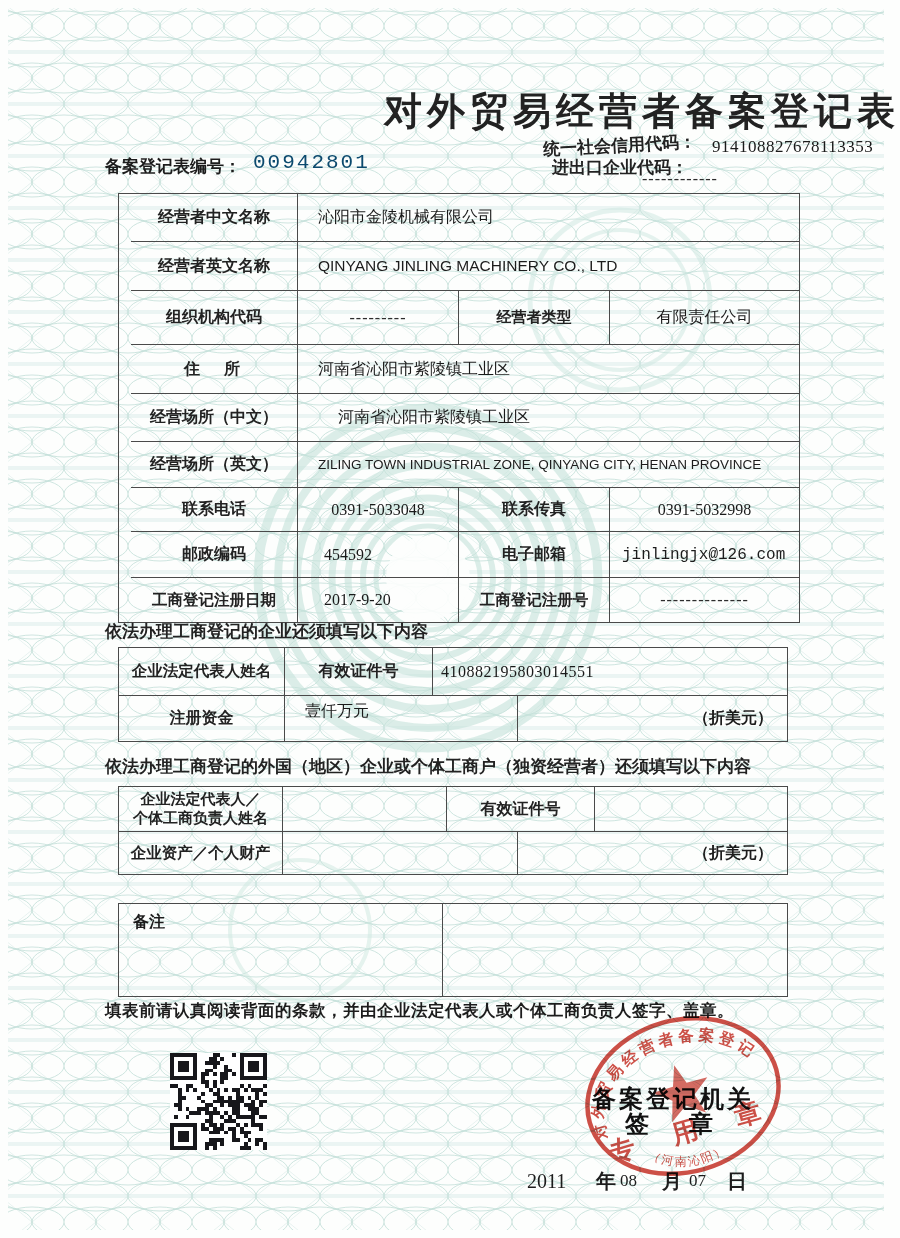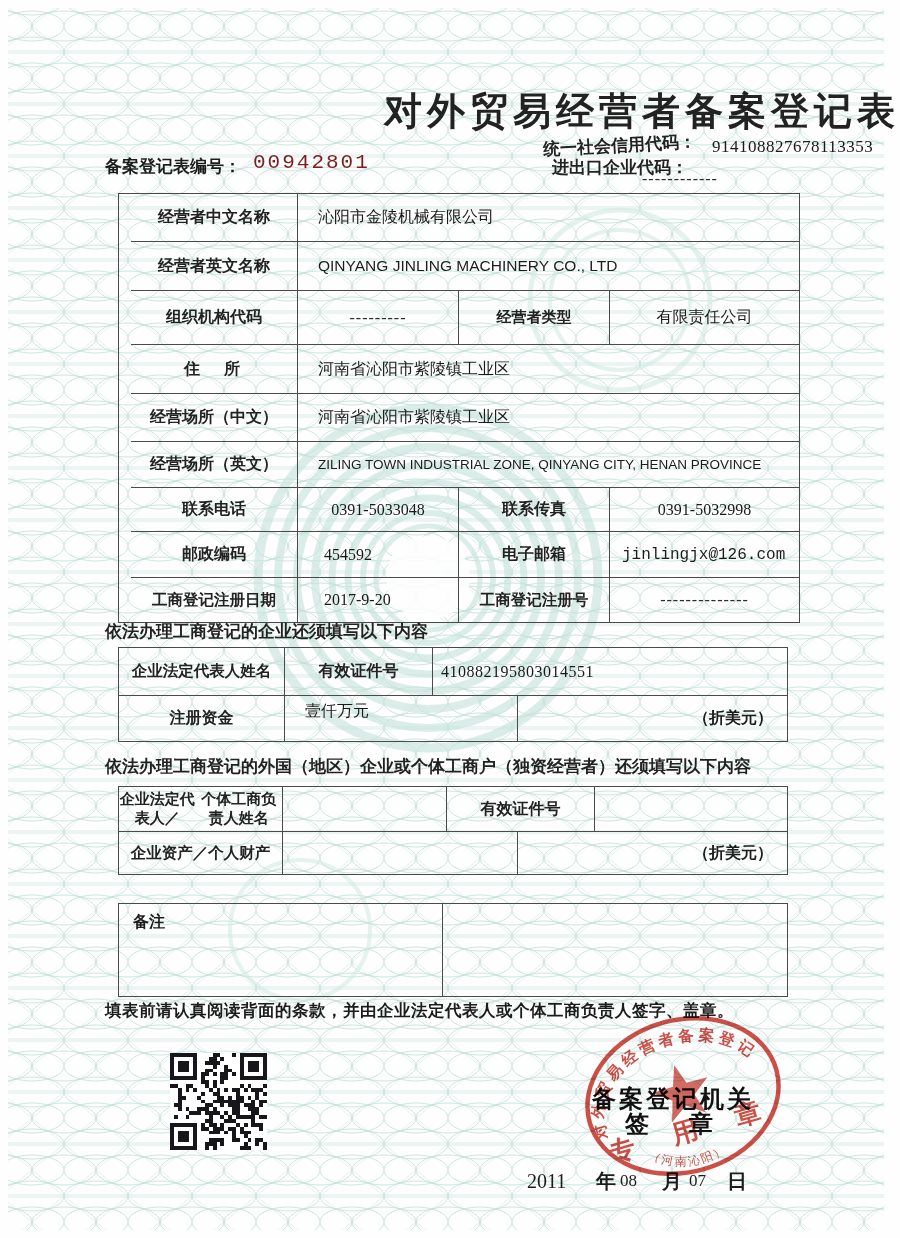--- a/index.html
+++ b/index.html
@@ -21,21 +21,21 @@
   .tr{display:flex;border-bottom:1px solid #4a4a4a;}
   .tr:last-child{border-bottom:none;}
   .c{display:flex;align-items:center;border-right:1px solid #4a4a4a;box-sizing:border-box;
      font-size:16px;overflow:hidden;}
   .c:last-child{border-right:none;}
   .c.lab{justify-content:center;text-align:center;}
   .c.val{padding-left:20px;}
   .c.ctr{justify-content:center;padding-left:0;}
   .c.usd{justify-content:flex-end;padding-right:14px;font-weight:bold;}
   .c.grow{flex:1;}
-  .two-line{display:flex;flex-direction:row;align-items:center;justify-content:center;line-height:1.25;}
+  .two-line{display:flex;flex-direction:column;align-items:center;justify-content:center;line-height:1.25;}
 
   .section-head{left:105px;font-size:17px;font-weight:bold;color:#222;z-index:1;}
 
   .dash{font-family:"Liberation Serif",serif;letter-spacing:1px;color:#2d2d2d;}
 
   .remarks-box{position:absolute;left:118px;top:903px;width:668px;height:92px;
                border:1.5px solid #4a4a4a;display:flex;z-index:1;}
   .remarks-cell{flex:0 0 324px;border-right:1px solid #4a4a4a;padding:8px 0 0 14px;
                 font-size:16px;font-weight:bold;box-sizing:border-box;}
   .remarks-cell2{flex:1;}
@@ -83,21 +83,21 @@
     <g fill="none" stroke="#cde7e0" opacity="0.5">
       <circle cx="620" cy="300" r="90" stroke-width="5"></circle>
       <circle cx="620" cy="300" r="70" stroke-width="4"></circle>
       <circle cx="300" cy="930" r="70" stroke-width="4"></circle>
     </g>
   </svg>
 
   <div class="abs doc-title z1">对外贸易经营者备案登记表</div>
 
   <div class="abs z1" style="left:105px;top:155px;font-size:17px;"><b>备案登记表编号：</b></div>
-  <div class="abs z1 mono" style="left:253px;top:151px;font-size:21px;letter-spacing:2px;color:#7f1d1d;">00942801</div>
+  <div class="abs z1 mono" style="left:253px;top:151px;font-size:21px;letter-spacing:2px;color:#0c4a6e;">00942801</div>
 
   <div class="abs z1 lab" style="left:543px;top:134px;font-size:17px;transform:rotate(-3deg);">统一社会信用代码：</div>
   <div class="abs z1 val" style="left:712px;top:137px;font-size:17px;letter-spacing:.5px;">914108827678113353</div>
 
   <div class="abs z1 lab" style="left:552px;top:156px;font-size:17px;">进出口企业代码：</div>
   <div class="abs z1 dash" style="left:642px;top:170px;font-size:16px;">------------</div>
 
   <div class="tbl" style="top:193px;padding-left:12px;">
     <div class="tr" style="height:47px;">
       <div class="c lab" style="flex:0 0 167px;">经营者中文名称</div>
@@ -112,21 +112,21 @@
       <div class="c ctr dash" style="flex:0 0 161px;">---------</div>
       <div class="c lab two-line" style="flex:0 0 151px;font-size:15px;">
         <span>经营者类型</span>
       </div>
       <div class="c ctr val grow">有限责任公司</div>
     </div>
     <div class="tr" style="height:48px;">
       <div class="c lab" style="flex:0 0 167px;letter-spacing:4px;">住　所</div>
       <div class="c val grow">河南省沁阳市紫陵镇工业区</div>
     </div>
-    <div class="tr" style="height:47px;">
+    <div class="tr" style="height:47px;gap:20px;">
       <div class="c lab" style="flex:0 0 167px;">经营场所（中文）</div>
       <div class="c val grow">河南省沁阳市紫陵镇工业区</div>
     </div>
     <div class="tr" style="height:45px;">
       <div class="c lab" style="flex:0 0 167px;">经营场所（英文）</div>
       <div class="c grow" style="padding-left:20px;font-size:13.5px;">ZILING TOWN INDUSTRIAL ZONE, QINYANG CITY, HENAN PROVINCE</div>
     </div>
     <div class="tr" style="height:43px;">
       <div class="c lab" style="flex:0 0 167px;">联系电话</div>
       <div class="c ctr val" style="flex:0 0 161px;">0391-5033048</div>

